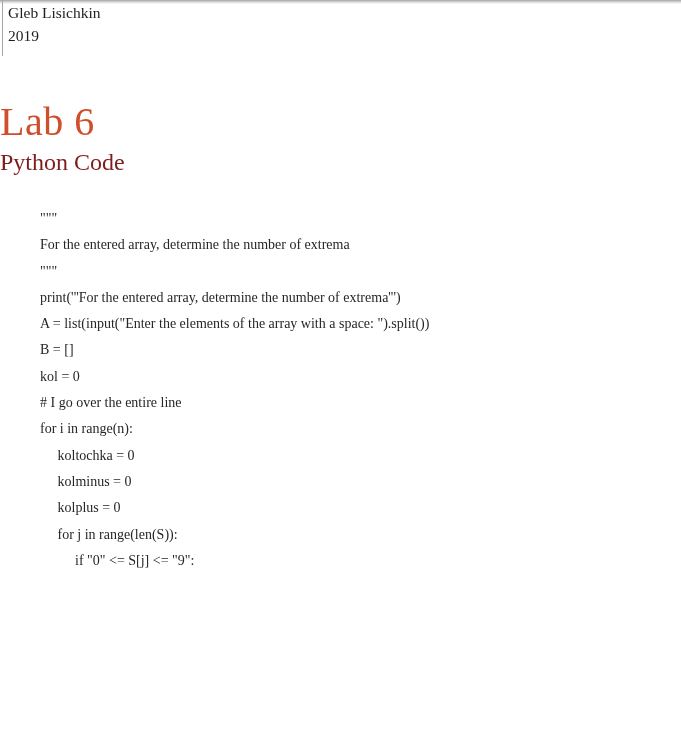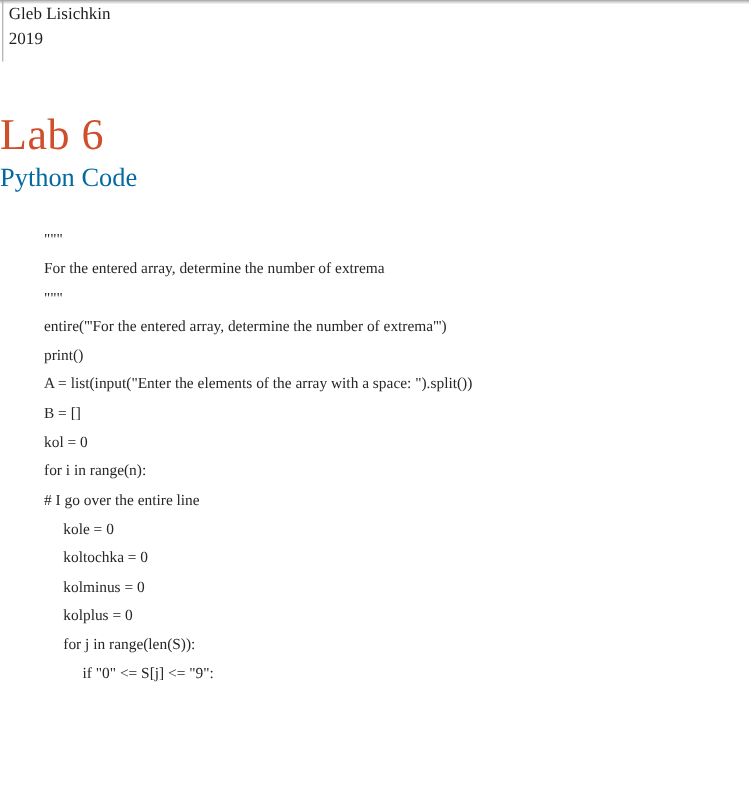--- a/index.html
+++ b/index.html
@@ -64,35 +64,33 @@
   <div class="top-edge"></div>
   <div class="left-edge-tick"></div>
 
   <div class="author-block">
     <div>Gleb Lisichkin</div>
     <div>2019</div>
   </div>
 
   <div class="title-block">
     <div class="doc-title" style="color: rgb(207, 78, 43);">Lab 6</div>
-    <div class="doc-subtitle" style="color: #0369a1;">Python Code</div>
+    <div class="doc-subtitle" style="color: #7f1d1d;">Python Code</div>
   </div>
 
   <div class="code-block">
       <div class="code-line" style="padding-left: 0px;">"""</div>
       <div class="code-line" style="padding-left: 0px;">For the entered array, determine the number of extrema</div>
       <div class="code-line" style="padding-left: 0px;">"""</div>
-      <div class="code-line" style="padding-left: 0px;">entire('''For the entered array, determine the number of extrema''')</div>
-      <div class="code-line" style="padding-left: 0px;">print()</div>
+      <div class="code-line" style="padding-left: 0px;">print('''For the entered array, determine the number of extrema''')</div>
       <div class="code-line" style="padding-left: 0px;">A = list(input("Enter the elements of the array with a space: ").split())</div>
       <div class="code-line" style="padding-left: 0px;">B = []</div>
       <div class="code-line" style="padding-left: 0px;">kol = 0</div>
+      <div class="code-line" style="padding-left: 0px;"># I go over the entire line</div>
       <div class="code-line" style="padding-left: 0px;">for i in range(n):</div>
-      <div class="code-line" style="padding-left: 0px;"># I go over the entire line</div>
-      <div class="code-line" style="padding-left: 17.5px;">kole = 0</div>
       <div class="code-line" style="padding-left: 17.5px;">koltochka = 0</div>
       <div class="code-line" style="padding-left: 17.5px;">kolminus = 0</div>
       <div class="code-line" style="padding-left: 17.5px;">kolplus = 0</div>
       <div class="code-line" style="padding-left: 17.5px;">for j in range(len(S)):</div>
       <div class="code-line" style="padding-left: 35px;">if "0" &lt;= S[j] &lt;= "9":</div>
     </div>
 
 </div>
 
 </body></html>

